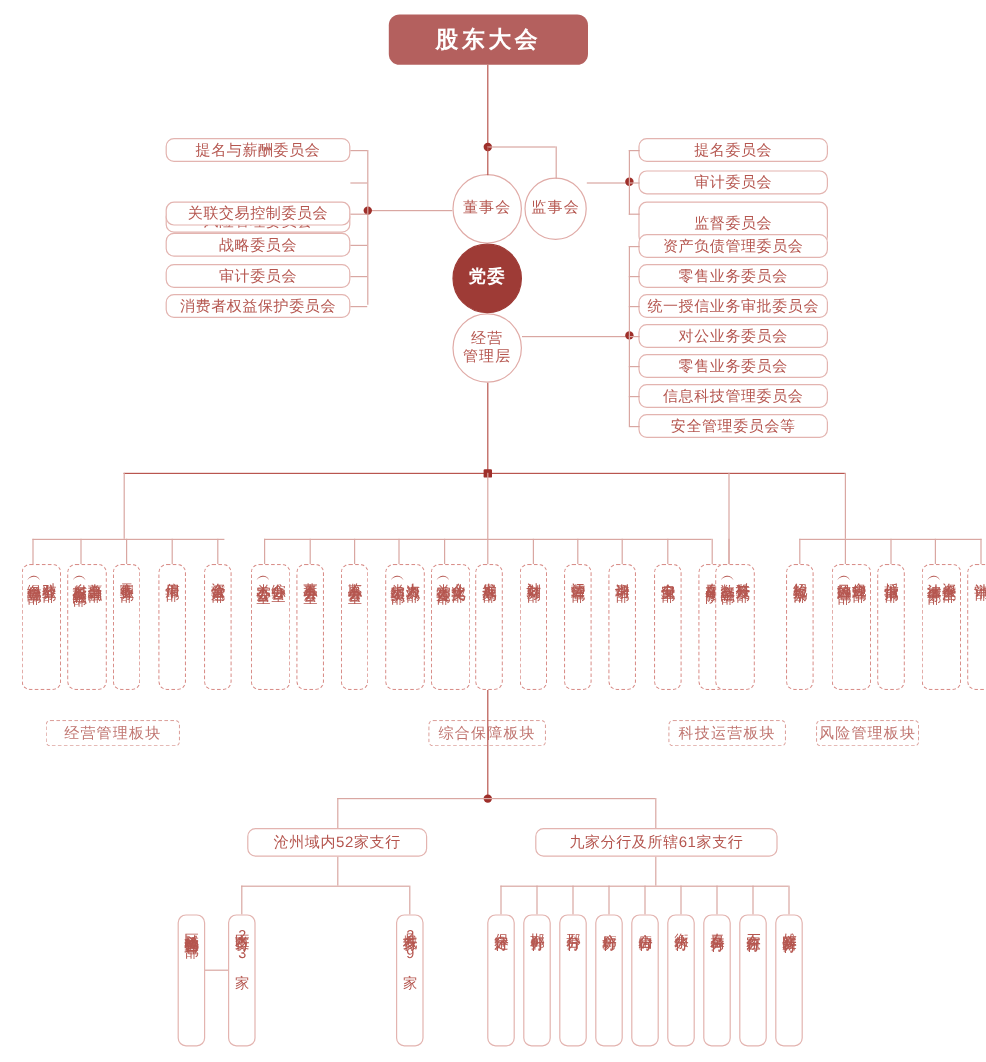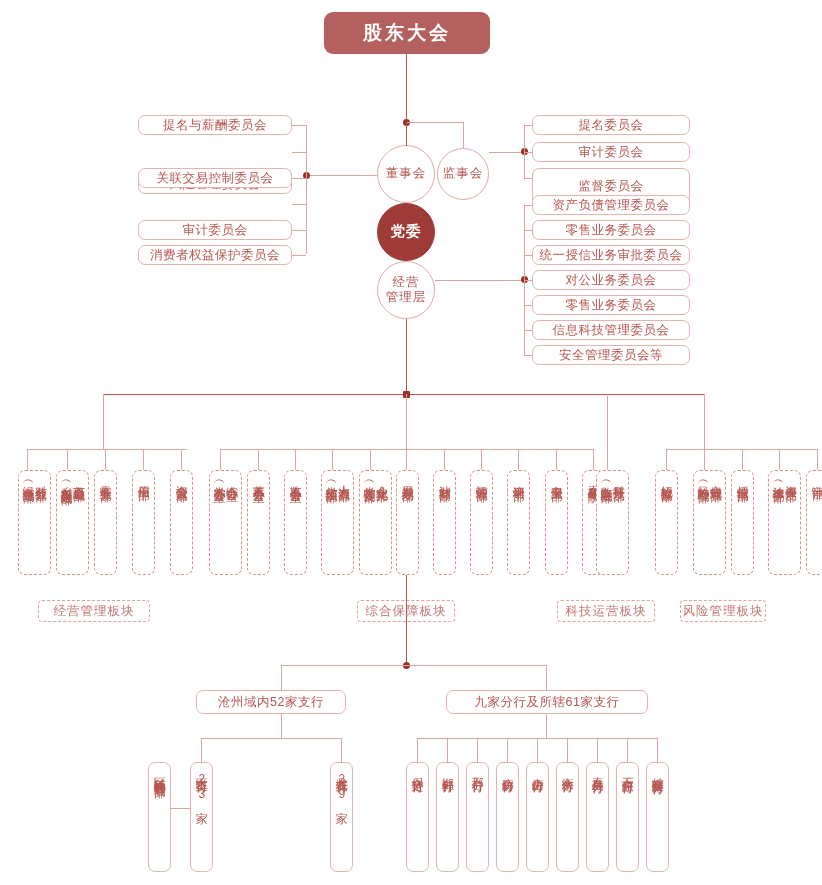--- a/index.html
+++ b/index.html
@@ -160,20 +160,23 @@
   <div class="box" style="left:138px; top:142px; width:154px; height:20px;margin-top:32px;">
     <span>风险管理委员会</span>
   </div>
   <div class="ln h" style="left:292px; top:152px; width:14px;"></div>
 
   <div class="box" style="left:138px; top:168px; width:154px; height:20px;">
     <span>关联交易控制委员会</span>
   </div>
   <div class="ln h" style="left:292px; top:178px; width:14px;"></div>
 
+  <div class="box" style="left:138px; top:194px; width:154px; height:20px;">
+    <span>战略委员会</span>
+  </div>
   <div class="ln h" style="left:292px; top:204px; width:14px;"></div>
 
   <div class="box" style="left:138px; top:220px; width:154px; height:20px;">
     <span>审计委员会</span>
   </div>
   <div class="ln h" style="left:292px; top:230px; width:14px;"></div>
 
   <div class="box" style="left:138px; top:245px; width:154px; height:20px;">
     <span>消费者权益保护委员会</span>
   </div>
@@ -361,21 +364,21 @@
   <div class="grp-label" style="left:680px; top:600px; width:86px; height:22px;">
     <span>风险管理板块</span>
   </div>
 
   <div class="ln v strong" style="left:406px; top:575px; width:1px; height:90px;"></div>
   <div class="node-dot" style="left:403px; top:662px;"></div>
   <div class="ln h" style="left:281px; top:665px; width:265px; height:1px;"></div>
   <div class="ln v" style="left:281px; top:665px; height:25px;"></div>
   <div class="ln v" style="left:546px; top:665px; height:25px;"></div>
 
-  <div class="box" style="left:196px; top:690px; width:150px; height:24px;">
+  <div class="box" style="left:206px; top:690px; width:150px; height:24px;">
     <span>沧州域内52家支行</span>
   </div>
   <div class="box" style="left:446px; top:690px; width:202px; height:24px;">
     <span>九家分行及所辖61家支行</span>
   </div>
 
   <div class="ln v" style="left:281px; top:714px; height:24px;"></div>
   <div class="ln h" style="left:201px; top:738px; width:140px;"></div>
   <div class="ln v" style="left:201px; top:738px; height:24px;"></div>
   <div class="ln v" style="left:341px; top:738px; height:24px;"></div>

